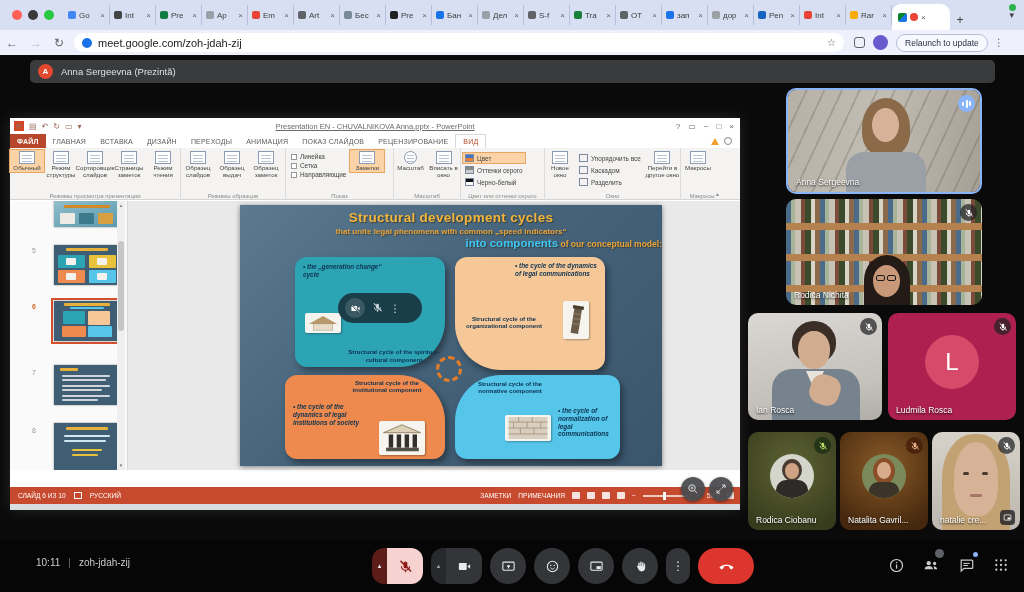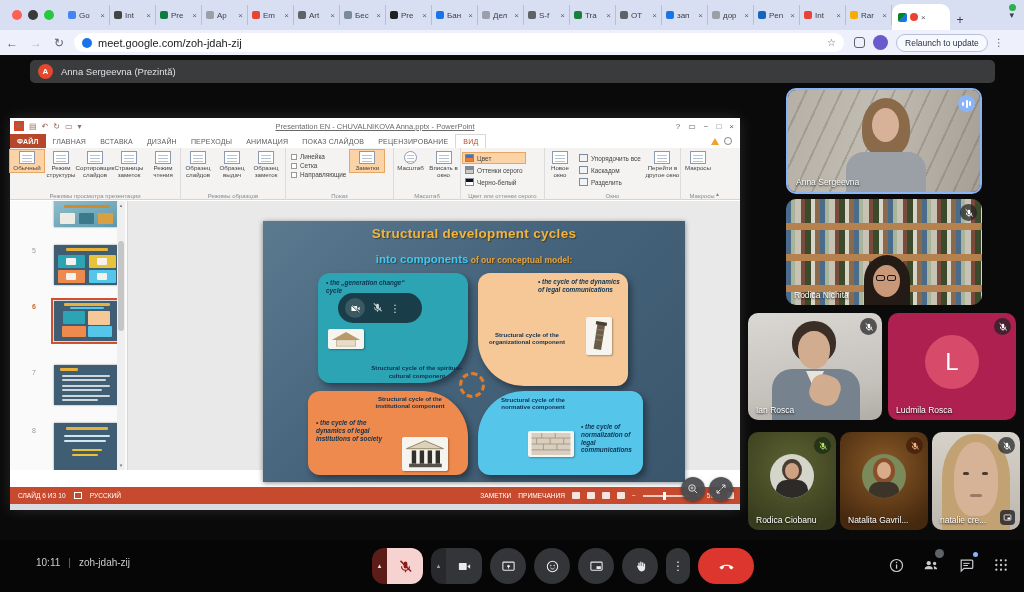--- a/index.html
+++ b/index.html
@@ -80,24 +80,24 @@
   .selbox{position:absolute;left:41px;width:72px;height:46px;border:2px solid #d4502e;}
   .tscroll{position:absolute;right:2px;top:0;width:8px;height:269px;background:#efefef;}
   .tscroll .sthumb{position:absolute;left:1px;top:40px;width:6px;height:90px;background:#c6c6c6;border-radius:3px;}
   .tscroll .sarr{position:absolute;left:0;width:8px;height:9px;font-size:5px;color:#777;text-align:center;line-height:9px;}
   .minibar{position:absolute;background:#e8b23a;border-radius:1px;}
   .miniblock{position:absolute;border-radius:1px;}
   .miniline{position:absolute;height:1.5px;background:rgba(255,255,255,.75);border-radius:1px;}
 
   
   .slidearea{position:relative;width:612px;height:269px;background:#e9e9e9;}
-  .canvas{position:absolute;left:112px;top:20px;width:422px;height:261px;background:linear-gradient(135deg,#5b7a90 0%,#45637a 45%,#3a566d 100%);box-shadow:0 1px 5px rgba(0,0,0,.45);overflow:hidden;margin-left:23px;}
+  .canvas{position:absolute;left:112px;top:4px;width:422px;height:261px;background:linear-gradient(135deg,#5b7a90 0%,#45637a 45%,#3a566d 100%);box-shadow:0 1px 5px rgba(0,0,0,.45);overflow:hidden;}
   .st1{position:absolute;top:5px;left:0;right:0;text-align:center;font-size:13.5px;font-weight:bold;color:#f2b43c;letter-spacing:.3px;text-shadow:1px 1px 1px rgba(40,30,0,.55);}
   .st2{position:absolute;top:22px;left:0;right:0;text-align:center;font-size:8px;font-weight:bold;color:#e8a23a;text-shadow:1px 1px 1px rgba(40,30,0,.5);}
-  .st3{position:absolute;top:32px;left:0;right:0;text-align:center;font-weight:bold;font-size:8.5px;color:#e8a23a;text-shadow:1px 1px 1px rgba(40,30,0,.5);}
+  .st3{position:absolute;top:32px;left:0;right:0;text-align:right;font-weight:bold;font-size:8.5px;color:#e8a23a;text-shadow:1px 1px 1px rgba(40,30,0,.5);}
   .st3 .hlc{font-size:11.5px;color:#3fc6f2;}
   .quad{position:absolute;box-shadow:3px 4px 6px rgba(0,0,0,.38);}
   .qb{position:absolute;font-size:6.4px;line-height:1.22;font-weight:bold;font-style:italic;color:#0d3350;}
   .qc{position:absolute;font-size:6.1px;line-height:1.2;font-weight:bold;color:#0d3050;text-align:center;}
   .imgbox{position:absolute;background:#f6f4ef;border-radius:2px;box-shadow:1px 1px 2px rgba(0,0,0,.3);overflow:hidden;display:flex;align-items:center;justify-content:center;}
   .ring{position:absolute;left:196px;top:151px;width:26px;height:26px;border:3px dashed #e27c28;border-radius:50%;}
 
   
   .shareovl{position:absolute;left:338px;top:293px;width:84px;height:30px;background:rgba(24,48,58,.88);border-radius:16px;display:flex;align-items:center;gap:7px;padding:0 7px;}
   .ovlbtn{width:20px;height:20px;border-radius:50%;background:rgba(255,255,255,.14);display:flex;align-items:center;justify-content:center;}
@@ -503,20 +503,21 @@
         <div class="tscroll">
           <span class="sarr" style="top:0">▴</span>
           <span class="sthumb"></span>
           <span class="sarr" style="bottom:0">▾</span>
         </div>
       </div>
 
       <div class="slidearea">
         <div class="canvas">
           <div class="st1">Structural development cycles</div>
+          <div class="st2">that unite legal phenomena with common „speed indicators“</div>
           <div class="st3"><span class="hlc">into components</span><span> of our conceptual model:</span></div>
 
           <div class="quad" style="left:55px;top:52px;width:150px;height:110px;background:#2da4b4;border-radius:12px 12px 46px 12px;">
             <div class="qb" style="left:8px;top:6px;width:92px;">• the „generation change“ cycle</div>
             <div class="imgbox" style="left:10px;bottom:34px;width:36px;height:20px;">
               <svg width="32" height="18" viewBox="0 0 36 20">
                   <polygon points="18,2 34,11 2,11" fill="#b89a6a"></polygon>
                   <rect x="7" y="11" width="22" height="7" fill="#e8dcc8" stroke="#9a8a6a" stroke-width="0.5"></rect>
                 </svg>
             </div>

